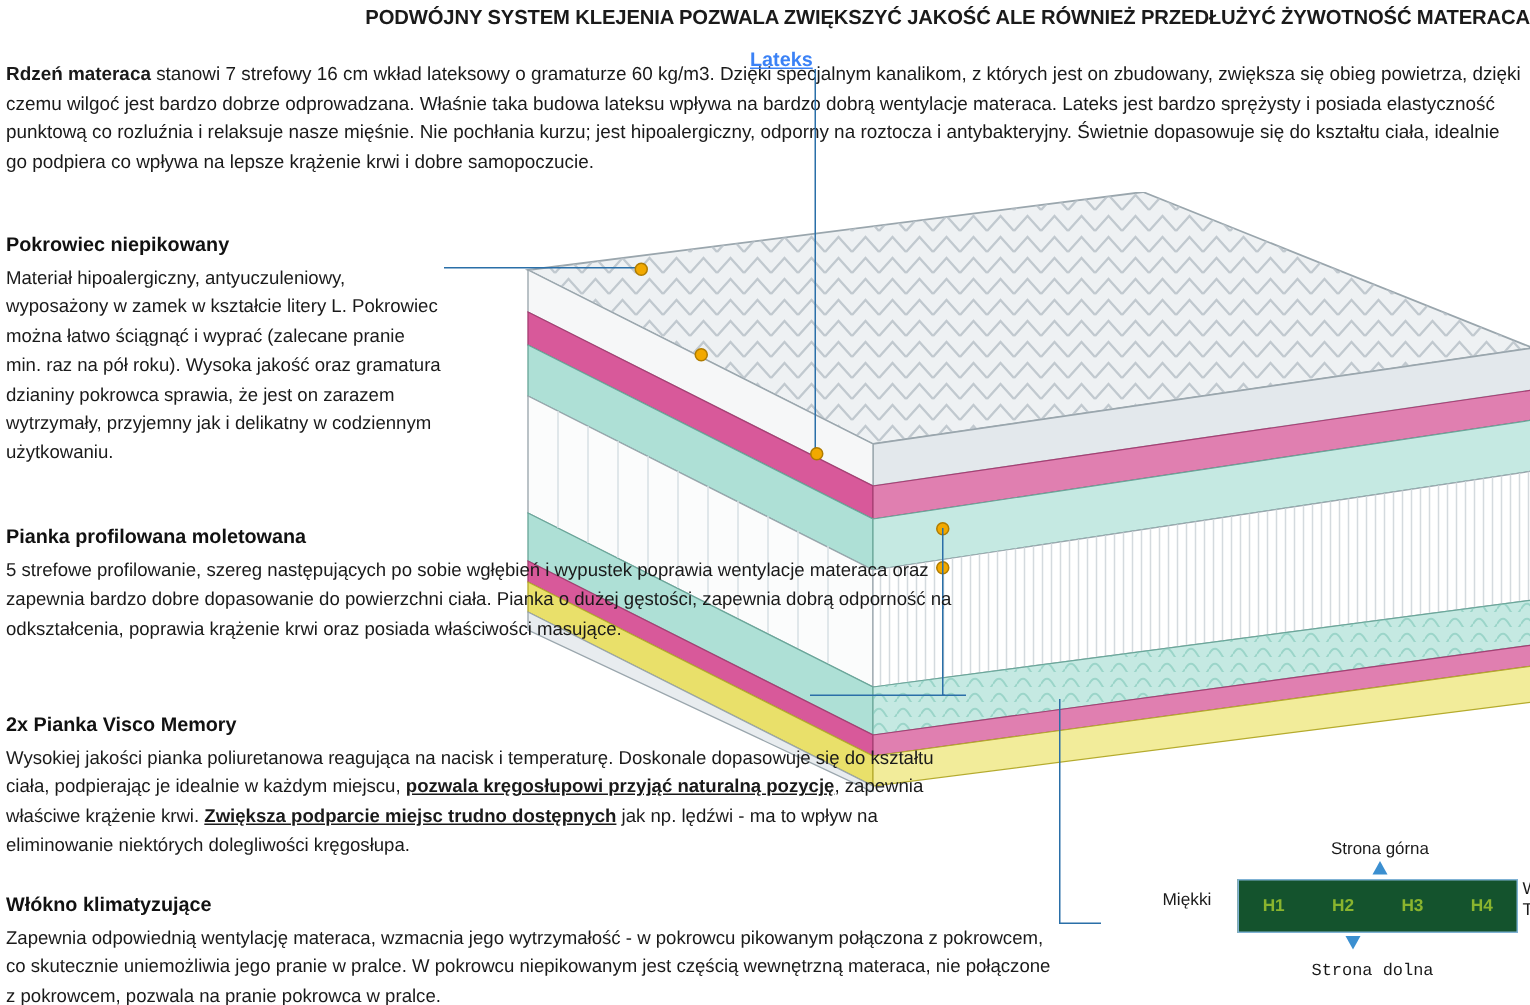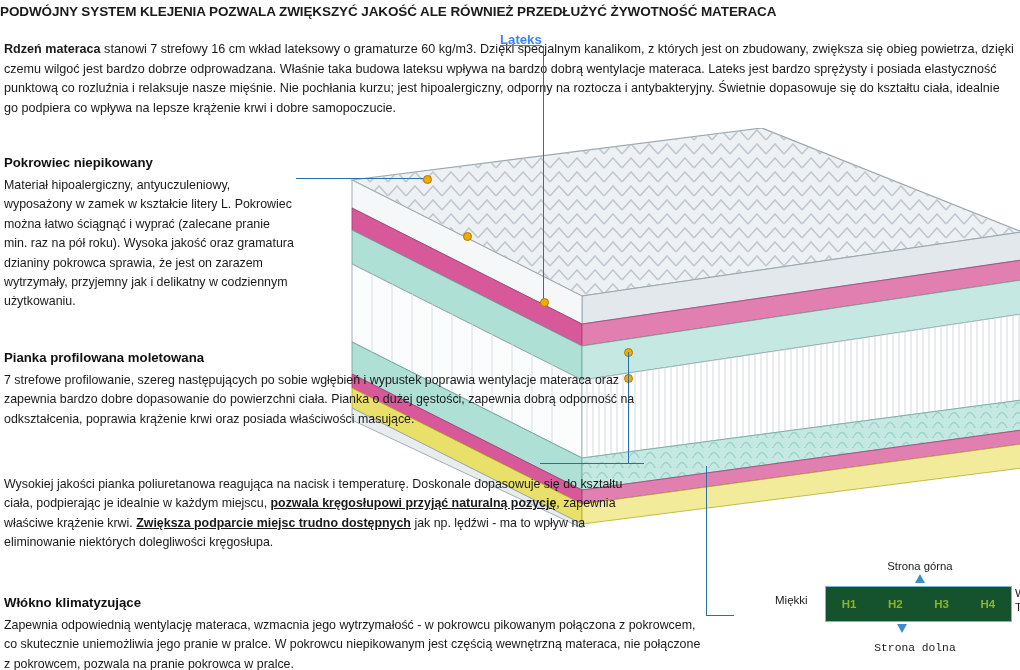--- a/index.html
+++ b/index.html
@@ -20,21 +20,21 @@
     width: 1020px;
     height: 670px;
   }
 
   
   .top-banner {
     position: absolute;
     left: 0;
     top: 4px;
     width: 1020px;
-    text-align: left;
+    text-align: right;
     font-size: 13.5px;
     font-weight: bold;
     color: #1a1a1a;
     letter-spacing: -0.1px;
   }
 
   
   .intro {
     position: absolute;
     left: 4px;
@@ -267,24 +267,25 @@
 
   <div id="lateks-head">Lateks</div>
 
   <div class="section" id="sec-pokrowiec">
     <div class="section-title">Pokrowiec  niepikowany</div>
     <div class="section-body">Materiał hipoalergiczny,  antyuczuleniowy, wyposażony  w  zamek  w  kształcie  litery L. Pokrowiec  można  łatwo  ściągnąć  i  wyprać (zalecane pranie min.  raz na pół roku). Wysoka jakość  oraz  gramatura  dzianiny  pokrowca sprawia,  że  jest  on  zarazem  wytrzymały, przyjemny  jak  i  delikatny  w  codziennym użytkowaniu.</div>
   </div>
 
   <div class="section" id="sec-pianka">
     <div class="section-title">Pianka profilowana moletowana</div>
-    <div class="section-body">7 strefowe profilowanie, szereg następujących po sobie wgłębień i wypustek poprawia wentylacje materaca oraz zapewnia bardzo dobre dopasowanie do powierzchni ciała. Pianka o dużej gęstości, zapewnia dobrą odporność na odkształcenia, poprawia krążenie krwi oraz posiada właściwości masujące.</div>
+    <div class="section-body">5 strefowe profilowanie, szereg następujących po sobie wgłębień i wypustek poprawia wentylacje materaca oraz zapewnia bardzo dobre dopasowanie do powierzchni ciała. Pianka o dużej gęstości, zapewnia dobrą odporność na odkształcenia, poprawia krążenie krwi oraz posiada właściwości masujące.</div>
   </div>
 
   <div class="section" id="sec-visco">
+    <div class="section-title">2x Pianka Visco Memory</div>
     <div class="section-body"><span>Wysokiej jakości pianka poliuretanowa reagująca na nacisk i temperaturę. Doskonale dopasowuje się do kształtu ciała, podpierając je idealnie w każdym miejscu, </span><b><u>pozwala kręgosłupowi przyjąć naturalną pozycję</u></b><span>, zapewnia właściwe krążenie krwi. </span><b><u>Zwiększa podparcie miejsc trudno dostępnych</u></b><span> jak np. lędźwi - ma to wpływ na eliminowanie niektórych dolegliwości kręgosłupa.</span></div>
   </div>
 
   <div class="section" id="sec-wlokno">
     <div class="section-title">Włókno klimatyzujące</div>
     <div class="section-body">Zapewnia odpowiednią wentylację materaca, wzmacnia jego wytrzymałość - w pokrowcu pikowanym połączona z pokrowcem, co skutecznie uniemożliwia jego pranie w pralce. W pokrowcu niepikowanym jest częścią wewnętrzną materaca, nie połączone z pokrowcem, pozwala na pranie pokrowca w pralce.</div>
   </div>
 
   <div class="scale-wrap">
     <div class="scale-top-label">Strona górna</div>

